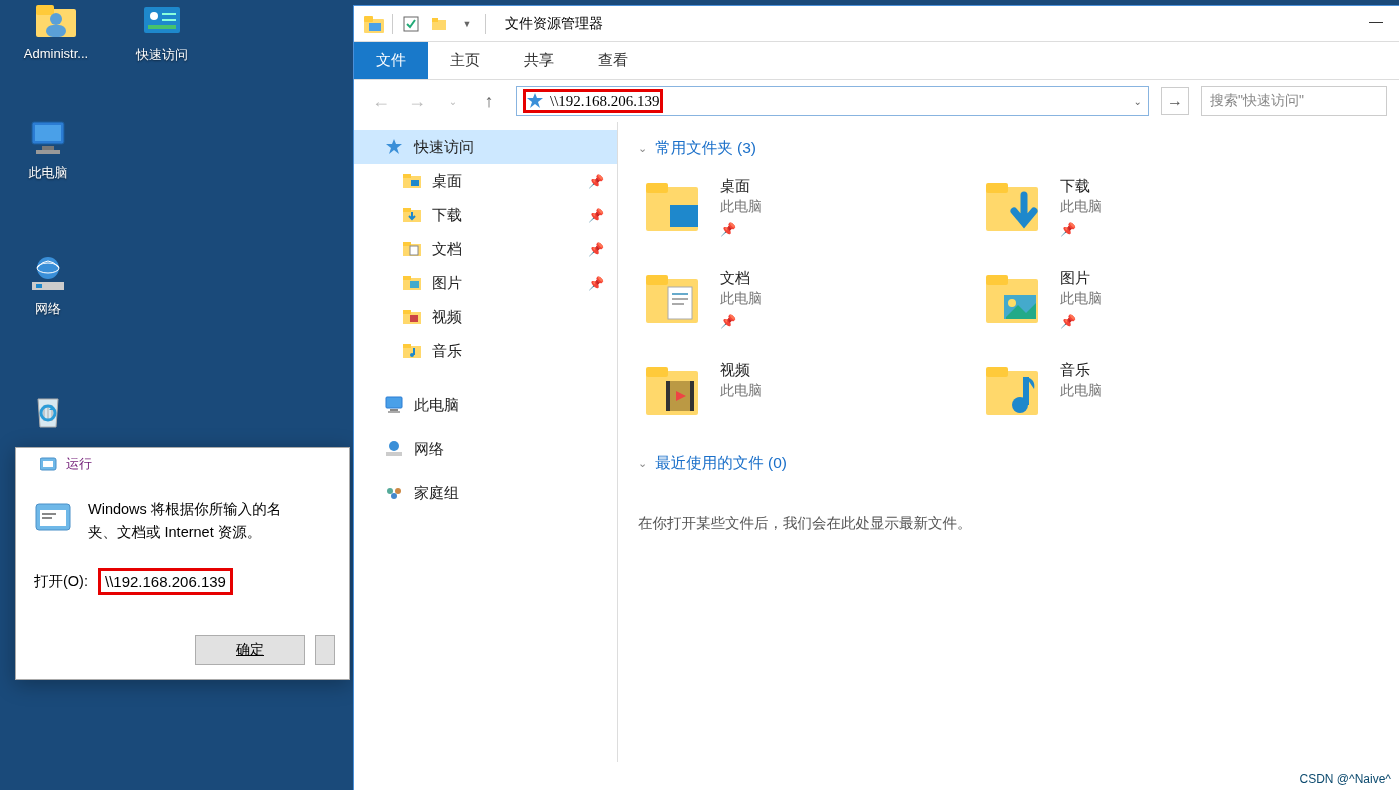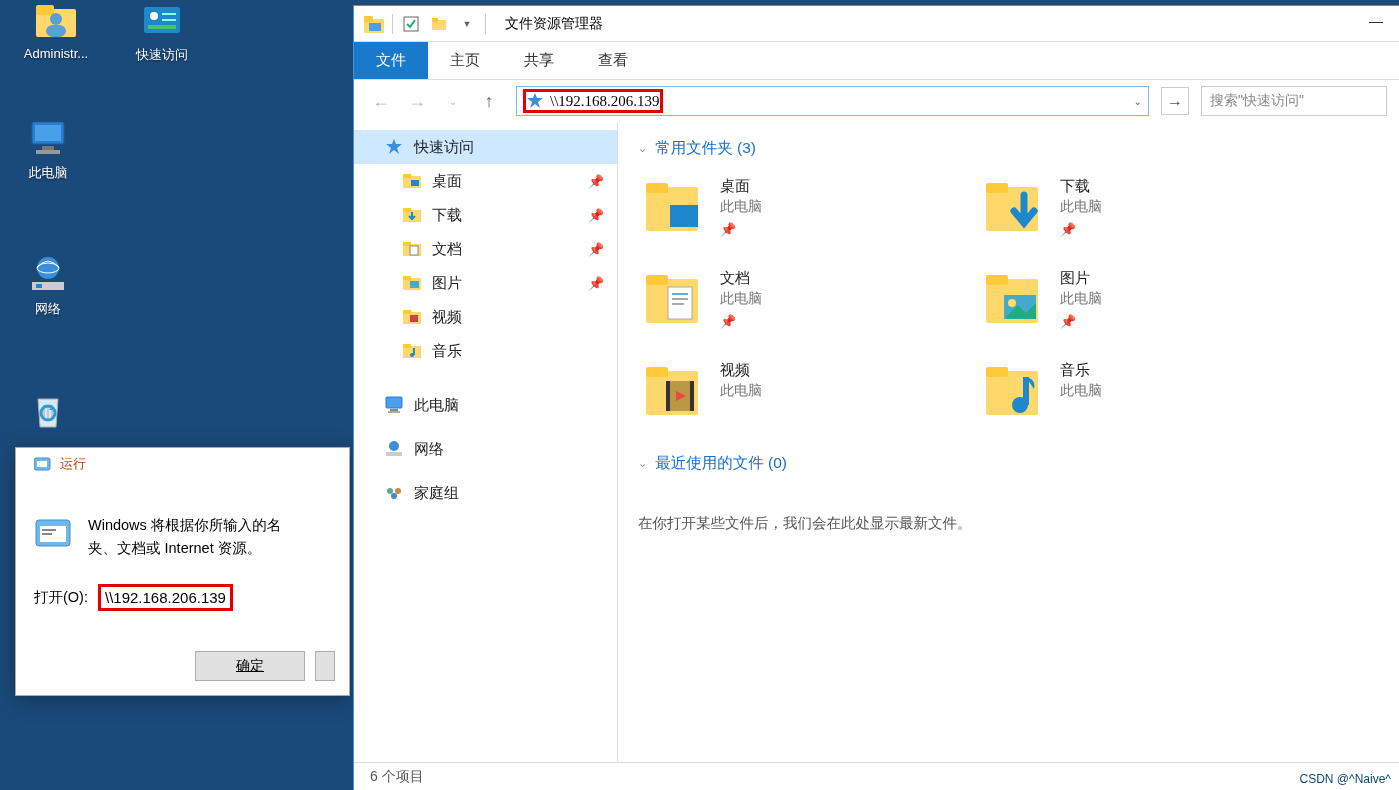--- a/index.html
+++ b/index.html
@@ -6,24 +6,24 @@
 body { width: 1399px; height: 790px; background: #1a4a7a; position: relative; overflow: hidden; }
 
 
 .desktop { position: absolute; top: 0; left: 0; width: 350px; height: 100%; }
 .desktop-icon { position: absolute; width: 80px; text-align: center; color: #fff; font-size: 13px; cursor: pointer; }
 .desktop-icon .icon-box { width: 48px; height: 42px; margin: 0 auto 4px; display: flex; align-items: center; justify-content: center; }
 .desktop-icon .label { text-shadow: 0 1px 2px rgba(0,0,0,.6); }
 
 
 .run-dialog { position: absolute; left: 15px; top: 447px; width: 335px; background: #fff; border: 1px solid #aaa; box-shadow: 0 4px 20px rgba(0,0,0,.3); }
-.run-titlebar { height: 32px; display: flex; align-items: center; padding: 0 18px; font-size: 13px; color: #c2410c; }
+.run-titlebar { height: 32px; display: flex; align-items: center; padding: 0 24px; font-size: 13px; color: #701a75; }
 .run-titlebar .run-icon { width: 18px; height: 16px; margin-right: 8px; }
 .run-body { padding: 18px 18px 10px 18px; }
-.run-body .row1 { display: flex; gap: 14px; margin-bottom: 24px; margin-top: 16px; }
+.run-body .row1 { display: flex; gap: 14px; margin-bottom: 24px; }
 .run-body .big-icon { width: 40px; height: 40px; flex-shrink: 0; }
 .run-body .desc { font-size: 14.5px; color: #000; line-height: 1.6; }
 .run-body .row2 { display: flex; align-items: center; gap: 10px; margin-bottom: 30px; }
 .run-body .row2 .lbl { font-size: 14.5px; }
 .run-body .row2 .combo-wrap { border: 3px solid #e60000; padding: 2px 4px; font-size: 15px; font-family: "Segoe UI", sans-serif; }
 .run-buttons { display: flex; justify-content: flex-end; gap: 10px; padding: 0 14px 14px; }
 .run-buttons button { width: 110px; height: 30px; background: #e1e1e1; border: 1px solid #adadad; font-size: 14px; cursor: pointer; text-decoration: underline; }
 .run-buttons button:last-child { width: 20px; overflow: hidden; }
 
 
@@ -445,17 +445,14 @@
         </div>
 
       <div class="section-hdr">
         <span class="chev">⌄</span>
         <span>最近使用的文件 (0)</span>
       </div>
       <div class="empty-msg">在你打开某些文件后，我们会在此处显示最新文件。</div>
     </div>
   </div>
 
-  <div class="statusbar">
-    <span>6 个项目</span>
-  </div>
   <div class="watermark">CSDN @^Naive^</div>
 </div>
 
 </body></html>

